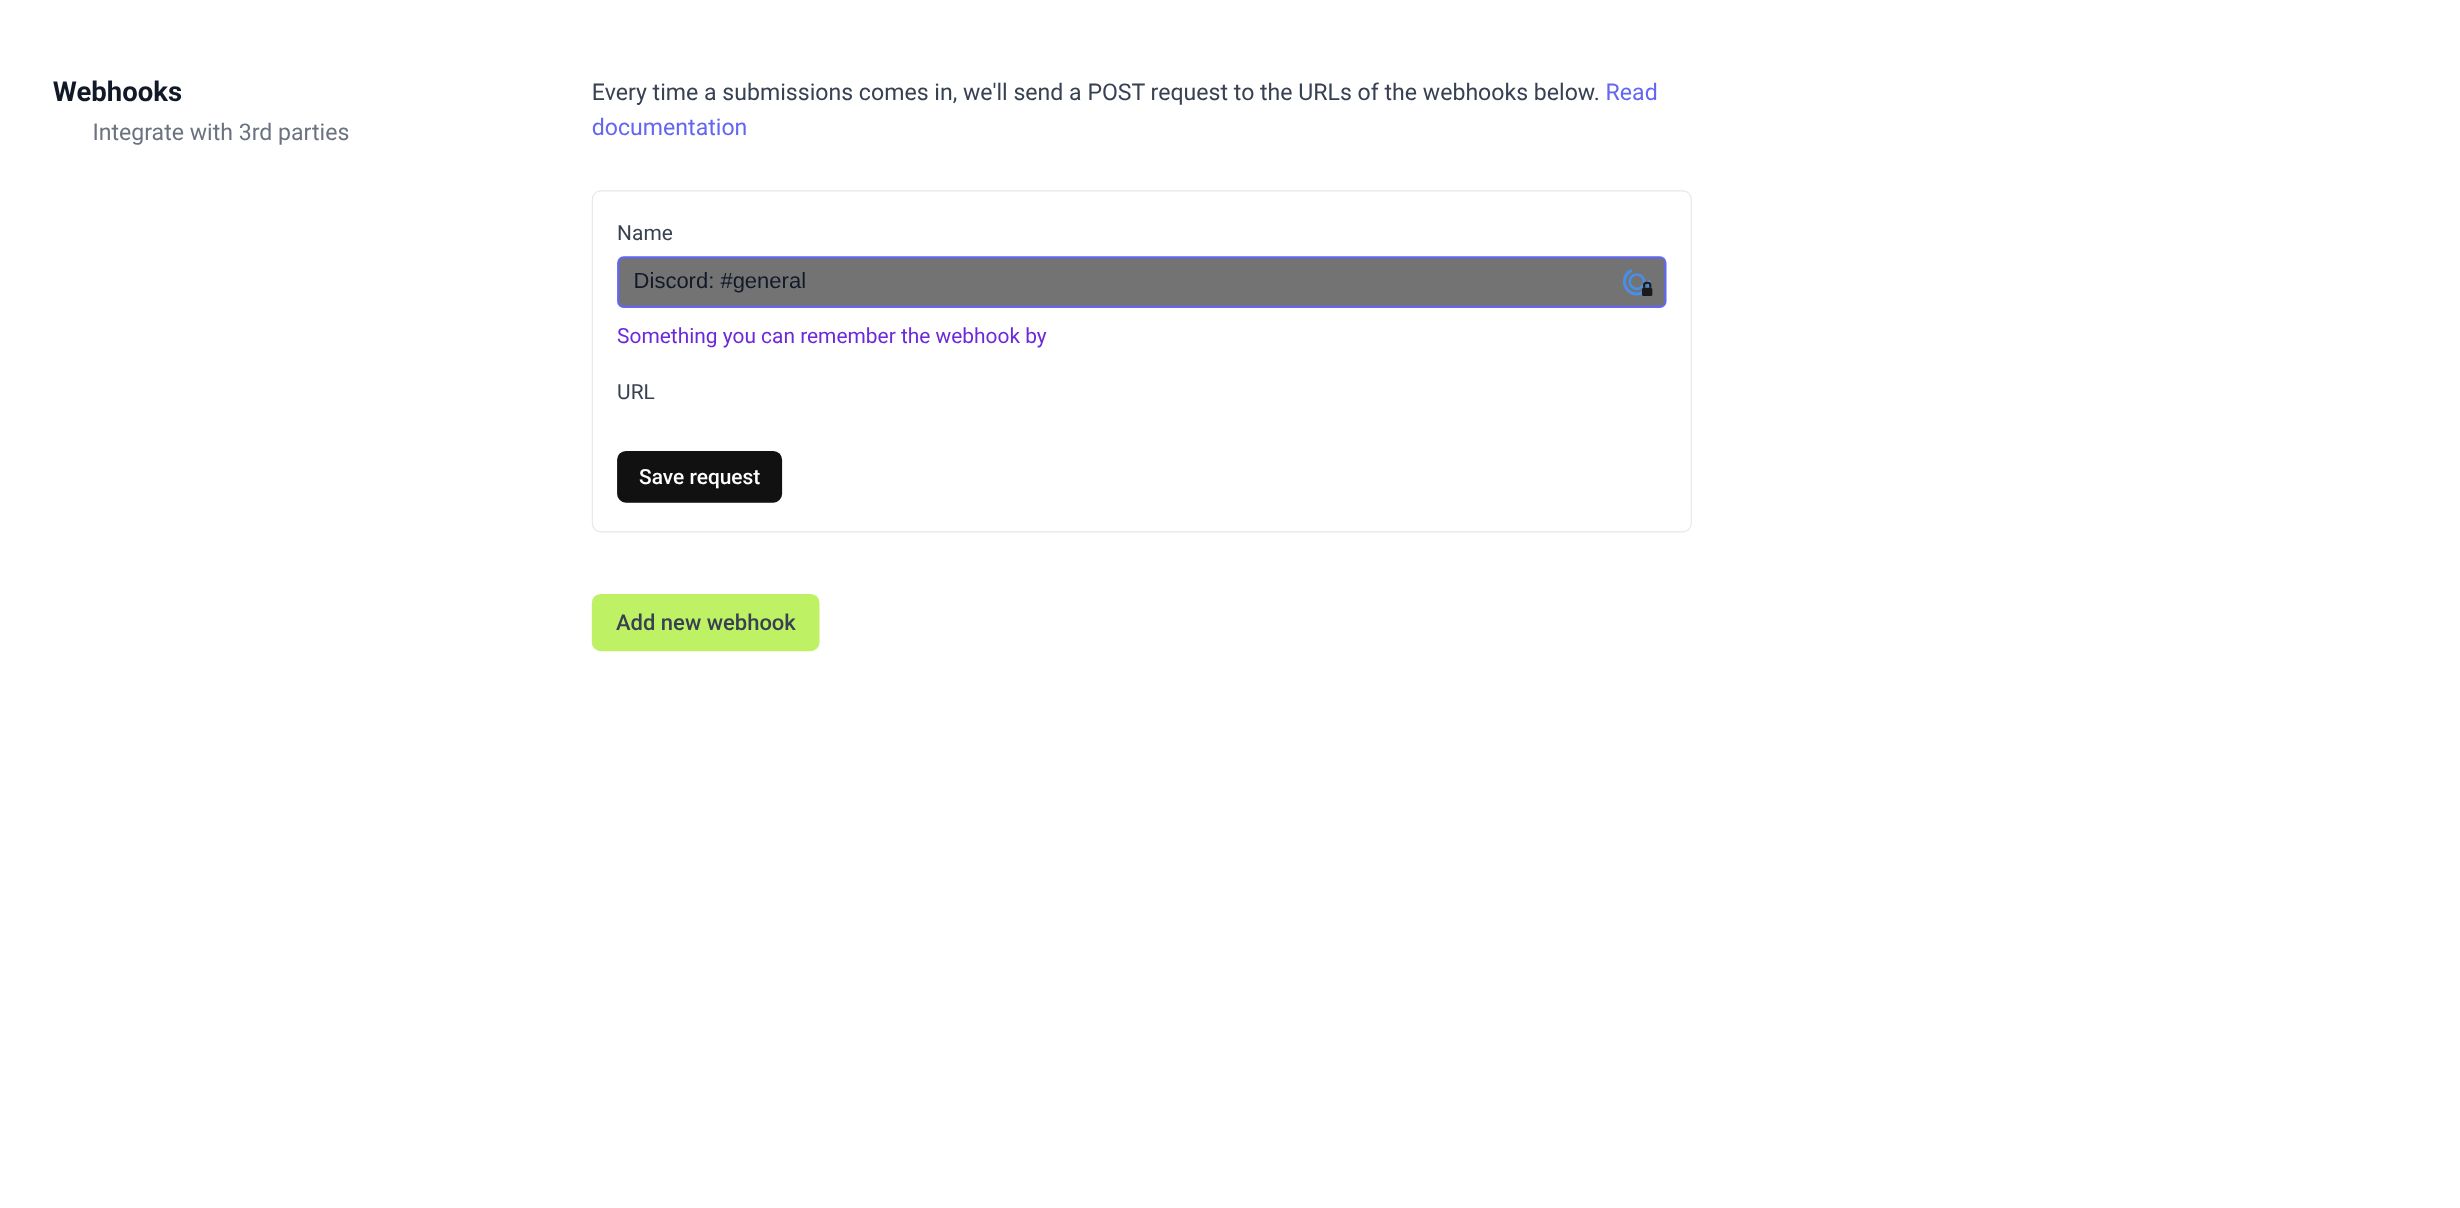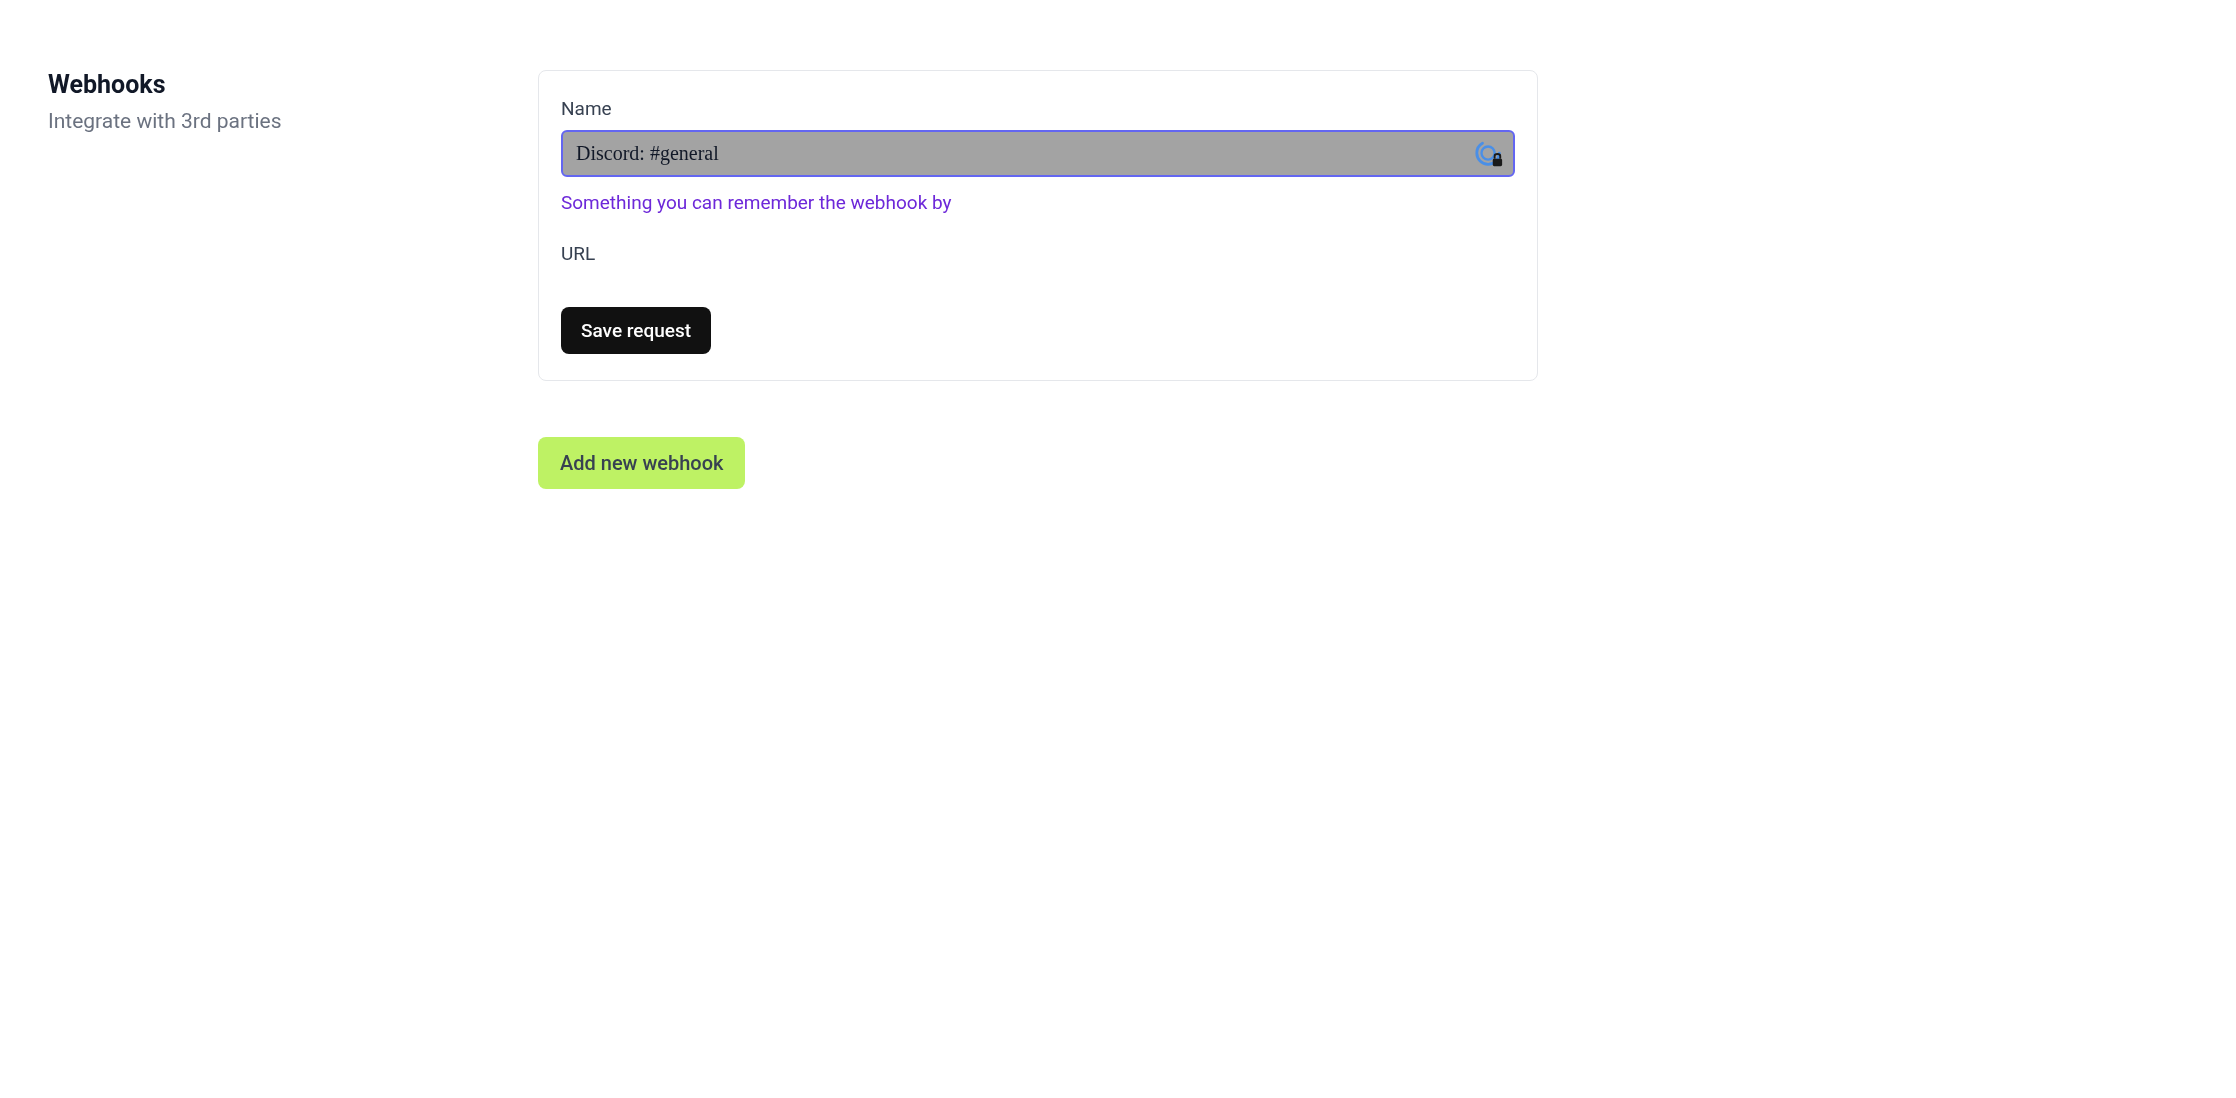--- a/index.html
+++ b/index.html
@@ -24,20 +24,21 @@
     }
     .section-title {
       font-size: 25px;
       font-weight: 700;
       color: #111827;
       margin-bottom: 10px;
     }
     .section-subtitle {
       font-size: 21px;
       color: #6b7280;
+      margin-left: 36px;
     }
     .main-section {
       flex: 1;
     }
     .description {
       font-size: 21px;
       color: #374151;
       line-height: 1.5;
       margin-bottom: 40px;
     }
@@ -61,22 +62,22 @@
       margin-bottom: 10px;
     }
     .text-input {
       width: 100%;
       padding: 11px 14px;
       font-size: 20px;
       color: #111827;
       border: 1px solid #d1d5db;
       border-radius: 6px;
       outline: none;
-      background: #a3a3a3;
-      font-family: Liberation Serif, serif;
+      background: #737373;
+      font-family: Liberation Sans, sans-serif;
     }
     .text-input.focused {
       border: 2px solid #6366f1;
       padding: 10px 13px;
     }
     .input-wrapper {
       position: relative;
     }
     .lock-badge {
       position: absolute;
@@ -127,20 +128,23 @@
 </head>
 <body>
 
 <div class="container">
   <div class="sidebar-section">
     <h2 class="section-title">Webhooks</h2>
     <p class="section-subtitle">Integrate with 3rd parties</p>
   </div>
 
   <div class="main-section">
+    <p class="description">
+      <span>Every time a submissions comes in, we'll send a POST request to the URLs of the webhooks below. </span><a class="doc-link">Read documentation</a>
+    </p>
 
     <div class="webhook-card">
       <div class="field-group">
         <label class="field-label">Name</label>
         <div class="input-wrapper">
           <input type="text" class="text-input focused" value="Discord: #general" style="">
           <span class="lock-badge">
             <svg viewBox="0 0 32 32">
               <circle cx="15" cy="15" r="12" fill="none" stroke="#4a8fe7" stroke-width="3" stroke-dasharray="50 25" stroke-linecap="round"></circle>
               <circle cx="15" cy="15" r="7" fill="none" stroke="#4a8fe7" stroke-width="2.5"></circle>

